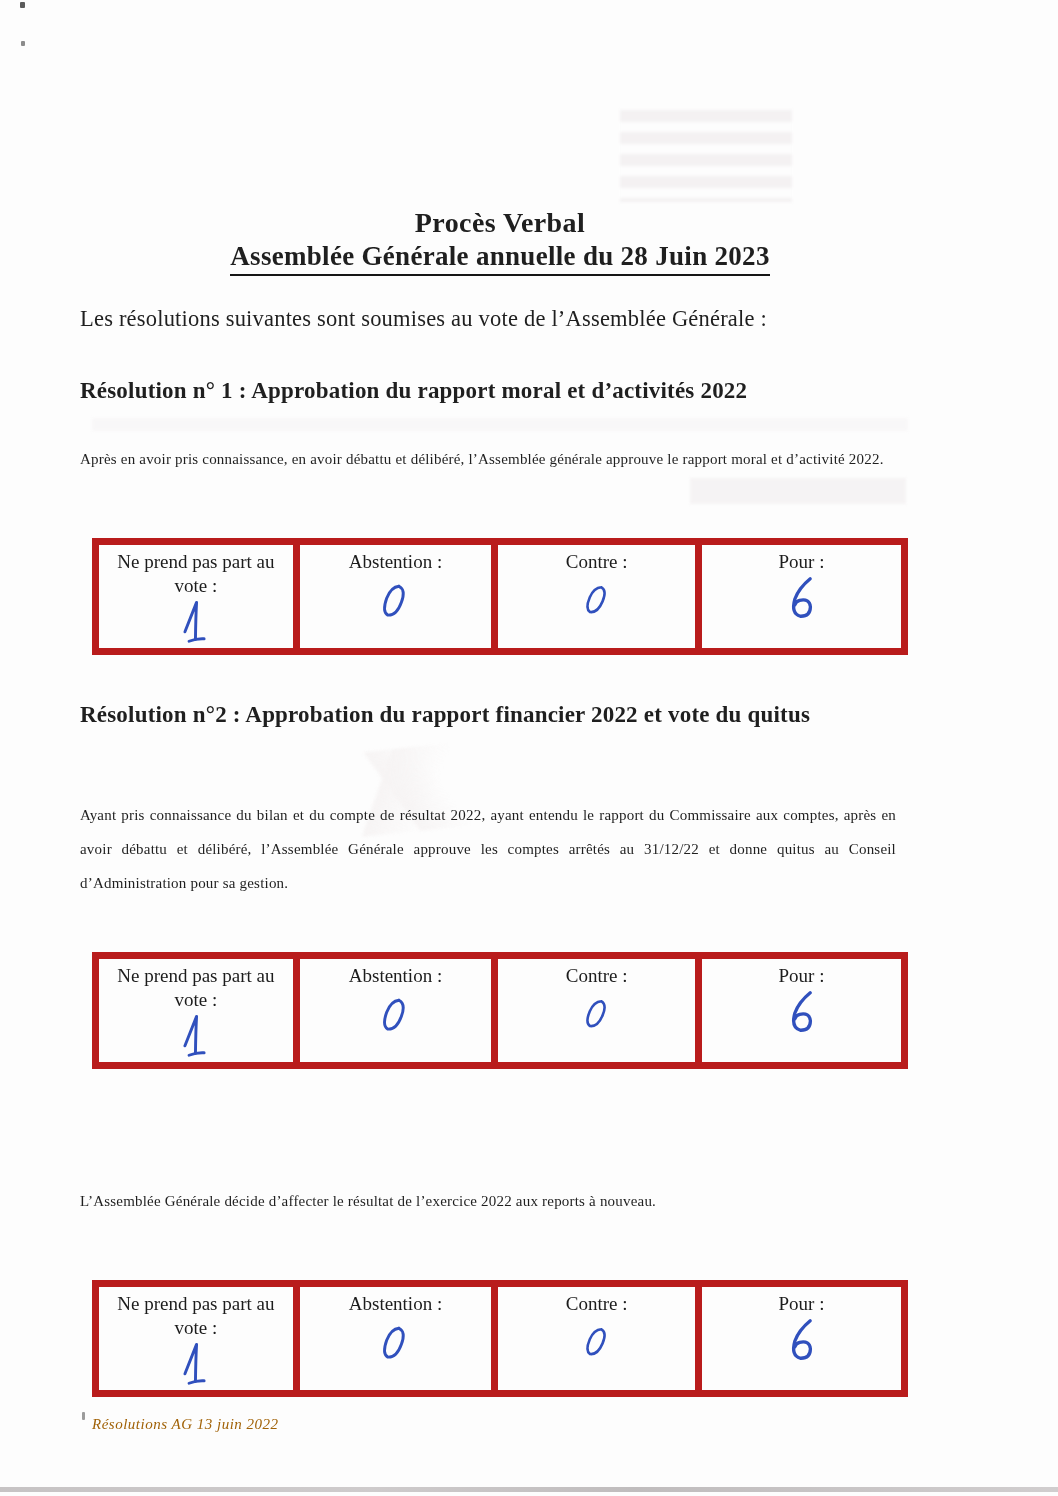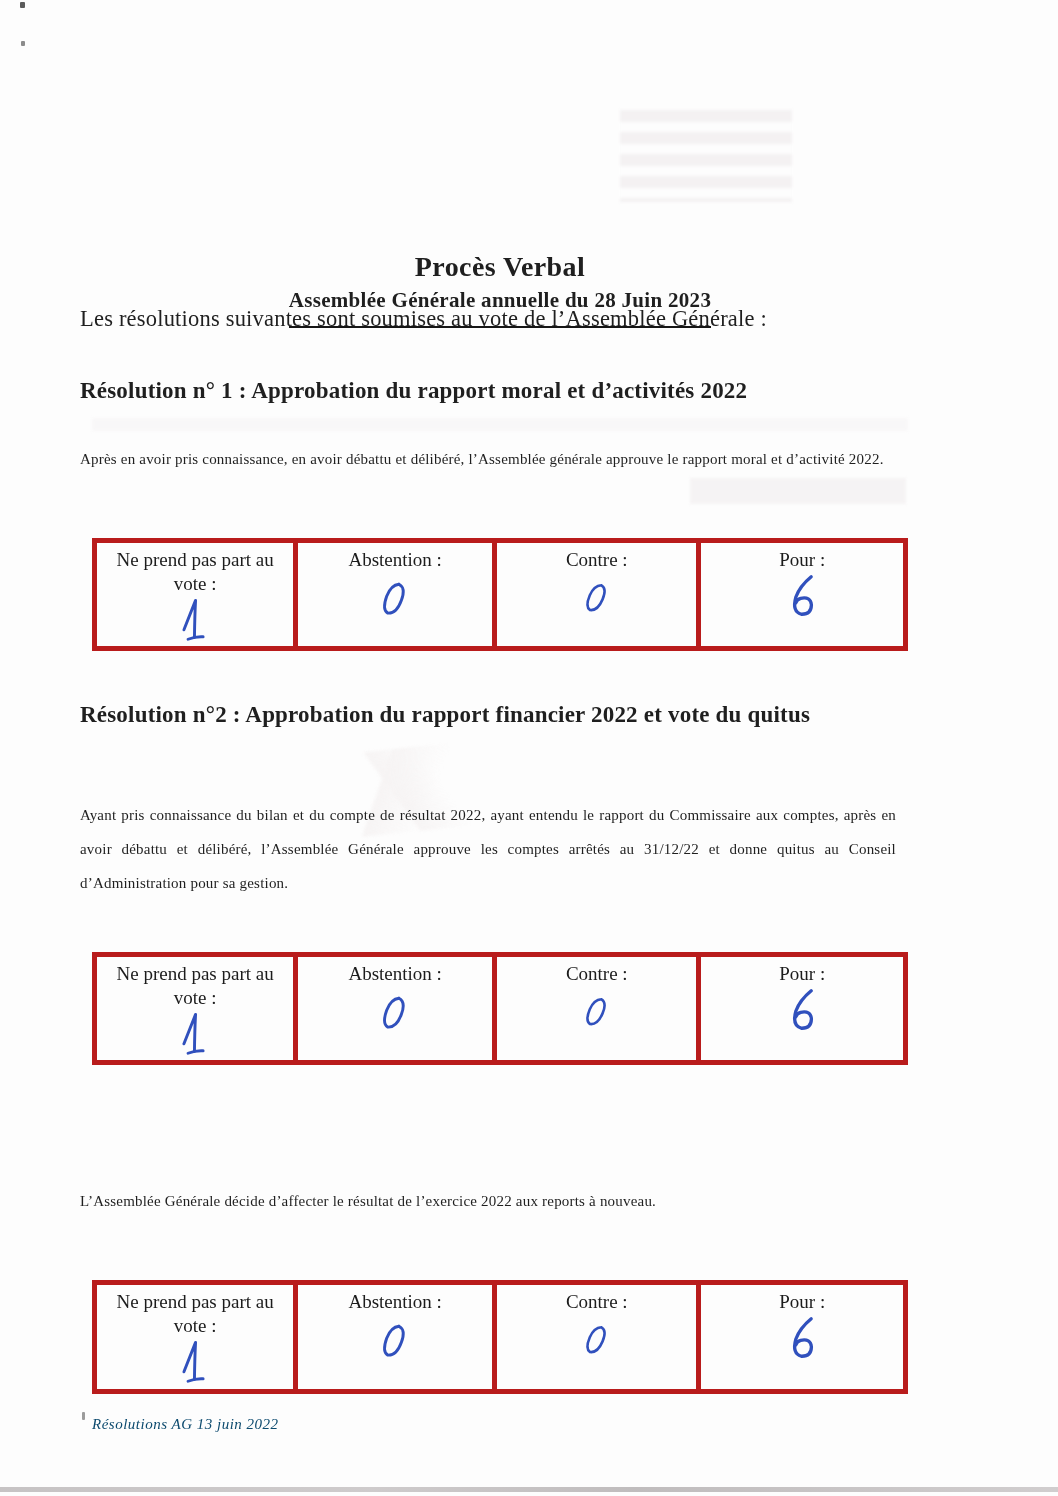--- a/index.html
+++ b/index.html
@@ -18,26 +18,25 @@
     font-style:italic;line-height:21px;font-size:16px;
     color:#2c2c2c;
   }
   .letterhead .addr{font-weight:bold;font-size:16.5px;}
   .letterhead .phone{font-weight:normal;font-size:14.5px;color:#3d3d3d;}
   .letterhead .web{font-weight:bold;font-size:15px;}
   
   .title-block{
     position:absolute;left:92px;top:206px;width:816px;
     text-align:center;
-    margin-top:44px;
   }
   .doc-title{font-size:28px;font-weight:bold;letter-spacing:.4px;line-height:34px;}
   .doc-subtitle{
-    display:inline-block;font-size:21px;font-weight:bold;letter-spacing:.3px;
-    line-height:33px;border-bottom:2.5px solid #161616;padding-bottom:9px;
+    display:inline-block;font-size:27px;font-weight:bold;letter-spacing:.3px;
+    line-height:33px;border-bottom:2.5px solid #161616;padding-bottom:1px;
   }
   
   .abs{position:absolute;left:80px;width:816px;}
   .intro{top:306px;font-size:22.5px;letter-spacing:.2px;}
   .res-heading{font-size:23px;font-weight:bold;letter-spacing:.2px;line-height:38px;}
   .res-body{font-size:15px;letter-spacing:.2px;line-height:34px;text-align:justify;}
   #r1-heading{top:372px;}
   #r1-body{top:442px;}
   #r2-heading{top:696px;}
   #r2-body{top:798px;}
@@ -45,38 +44,38 @@
   #r3-body{top:1184px;}
   
   table.vote{
     position:absolute;left:92px;width:816px;
     border-collapse:collapse;table-layout:fixed;
   }
   #t1{top:538px;height:99px;}
   #t2{top:952px;height:106px;}
   #t3{top:1280px;height:114px;}
   table.vote td{
-    border:5px solid #b91c1c;vertical-align:top;text-align:center;
+    border:7px solid #b91c1c;vertical-align:top;text-align:center;
     padding:5px 4px 2px 4px;
   }
   table.vote td:nth-child(1){width:24.8%;}
   table.vote td:nth-child(2){width:24.5%;}
   table.vote td:nth-child(3){width:25.2%;}
   table.vote td:nth-child(4){width:25.5%;}
   .vote-label{font-size:19px;line-height:24px;color:#1c1c1c;}
   svg.hw{display:block;margin:0 auto;width:40px;height:50px;overflow:visible;}
   svg.hw path{fill:none;stroke:#3050bd;stroke-width:2.7;stroke-linecap:round;stroke-linejoin:round;}
   table.vote td:nth-child(1) svg.hw{transform:rotate(-5deg);margin-top:-2px;}
   table.vote td:nth-child(2) svg.hw{transform:rotate(11deg);margin-top:2px;}
   table.vote td:nth-child(3) svg.hw{transform:rotate(14deg);margin-top:4px;width:36px;height:44px;}
   table.vote td:nth-child(4) svg.hw{transform:rotate(2deg);margin-top:-4px;width:44px;height:56px;}
   
   .footer-note{
     position:absolute;left:92px;top:1416px;
-    font-size:15px;font-style:italic;color:#0c4a6e;letter-spacing:.5px;
+    font-size:15px;font-style:italic;color:#a16207;letter-spacing:.5px;
   }
   
   .bleed{position:absolute;filter:blur(1.5px);pointer-events:none;}
   .bleed-1{left:620px;top:110px;width:172px;height:92px;
     background:repeating-linear-gradient(#f1eeef 0 12px,#fdfdfd 12px 22px);opacity:.75;}
   .bleed-2{left:690px;top:478px;width:216px;height:26px;background:#f4f1f2;opacity:.8;}
   .bleed-3{left:272px;top:748px;width:268px;height:84px;
     background:linear-gradient(115deg,transparent 40%,#f5f2f2 41%,transparent 60%),
                linear-gradient(60deg,transparent 45%,#f5f2f2 46%,transparent 62%);
     opacity:.8;transform:rotate(-6deg);}

